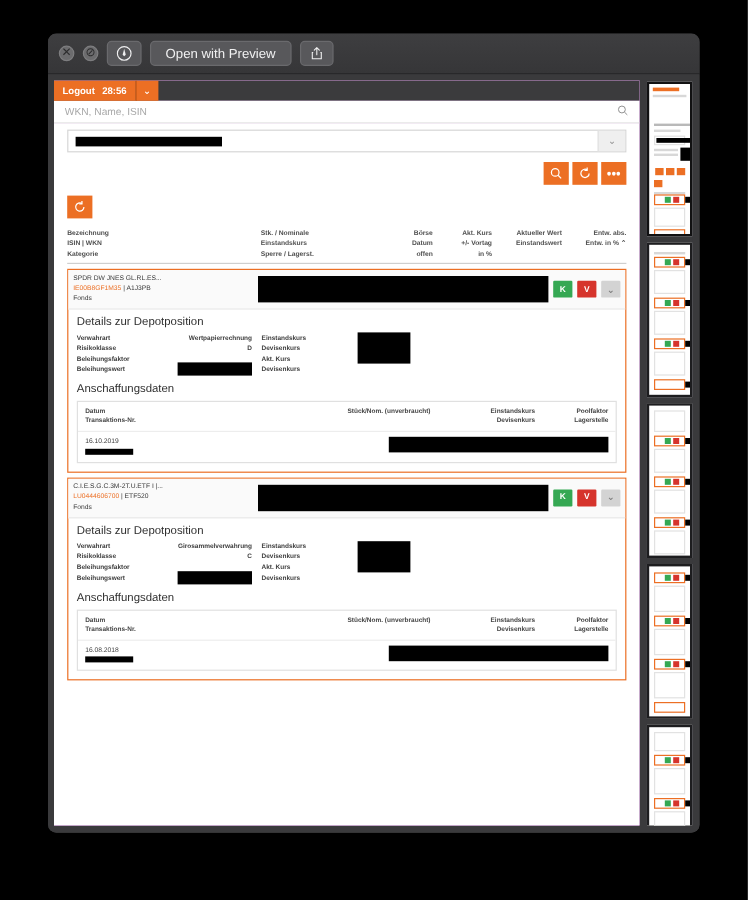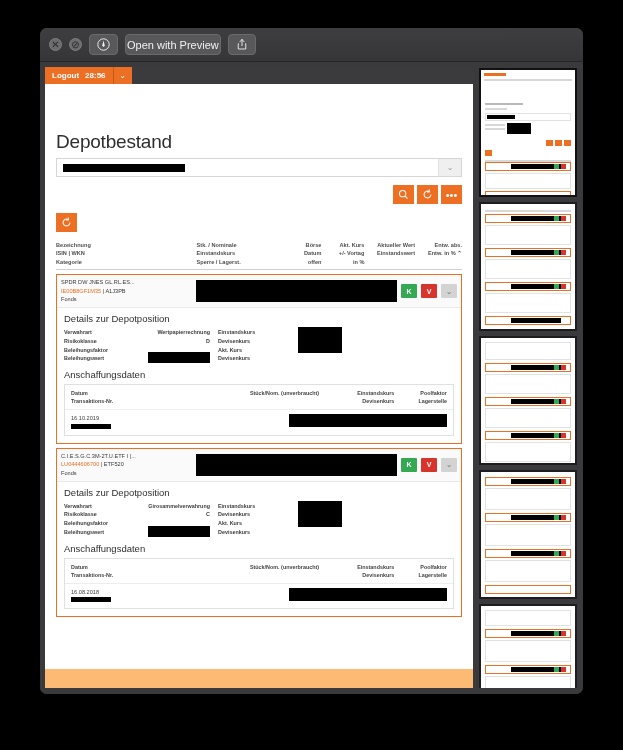--- a/index.html
+++ b/index.html
@@ -55,40 +55,40 @@
     flex: 1 1 auto;
   }
   .tb-btn {
     background: #58585b;
     border: 1px solid #6a6a6d;
     border-radius: 4px;
     color: #f0f0f1;
     font-size: 11px;
     height: 21px;
     display: flex; align-items: center; justify-content: center;
-    padding: 0 1px;
+    padding: 0 12px;
     cursor: pointer;
     flex: 0 0 auto;
   }
   .tb-btn.icon-only { padding: 0 7px; }
 
   
   #winbody {
     flex: 1 1 auto;
     display: flex;
     background: #3a3a3c;
     padding: 5px 6px 6px 5px;
     gap: 6px;
     overflow: hidden;
   }
 
   
   #docpane {
-    width: 428px;
-    background: #fdba74;
+    width: 488px;
+    background: #f0abfc;
     overflow: hidden;
     position: relative;
     flex: 0 0 auto;
   }
 
   
   .appbar {
     height: 17px;
     background: #3b3b3d;
     display: flex;
@@ -399,25 +399,33 @@
     <div id="docpane">
 
       <div class="appbar">
         <div class="logout-chip">
           <span>Logout</span>
           <span>28:56</span>
         </div>
         <div class="logout-caret">⌄</div>
       </div>
 
+      <div class="searchrow">
+        <input type="text" placeholder="WKN, Name, ISIN" style="">
+        <span class="search-mag">
+          <svg width="10" height="10" viewBox="0 0 16 16" aria-hidden="true">
+            <circle cx="6.8" cy="6.8" r="4.6" fill="none" stroke="#8d8d8d" stroke-width="1.3"></circle>
+            <line x1="10.3" y1="10.3" x2="14" y2="14" stroke="#8d8d8d" stroke-width="1.3"></line>
+          </svg>
+        </span>
+      </div>
 
       <div class="docscroll">
         <div class="page">
 
-          <h1 class="page-title">Depotbestand</h1>
 
           <div class="depot-select">
             <span class="redact"></span>
             <span class="caret">⌄</span>
           </div>
 
 
           <div class="action-row">
             <div class="obtn">
               <svg width="11" height="11" viewBox="0 0 16 16" aria-hidden="true">

